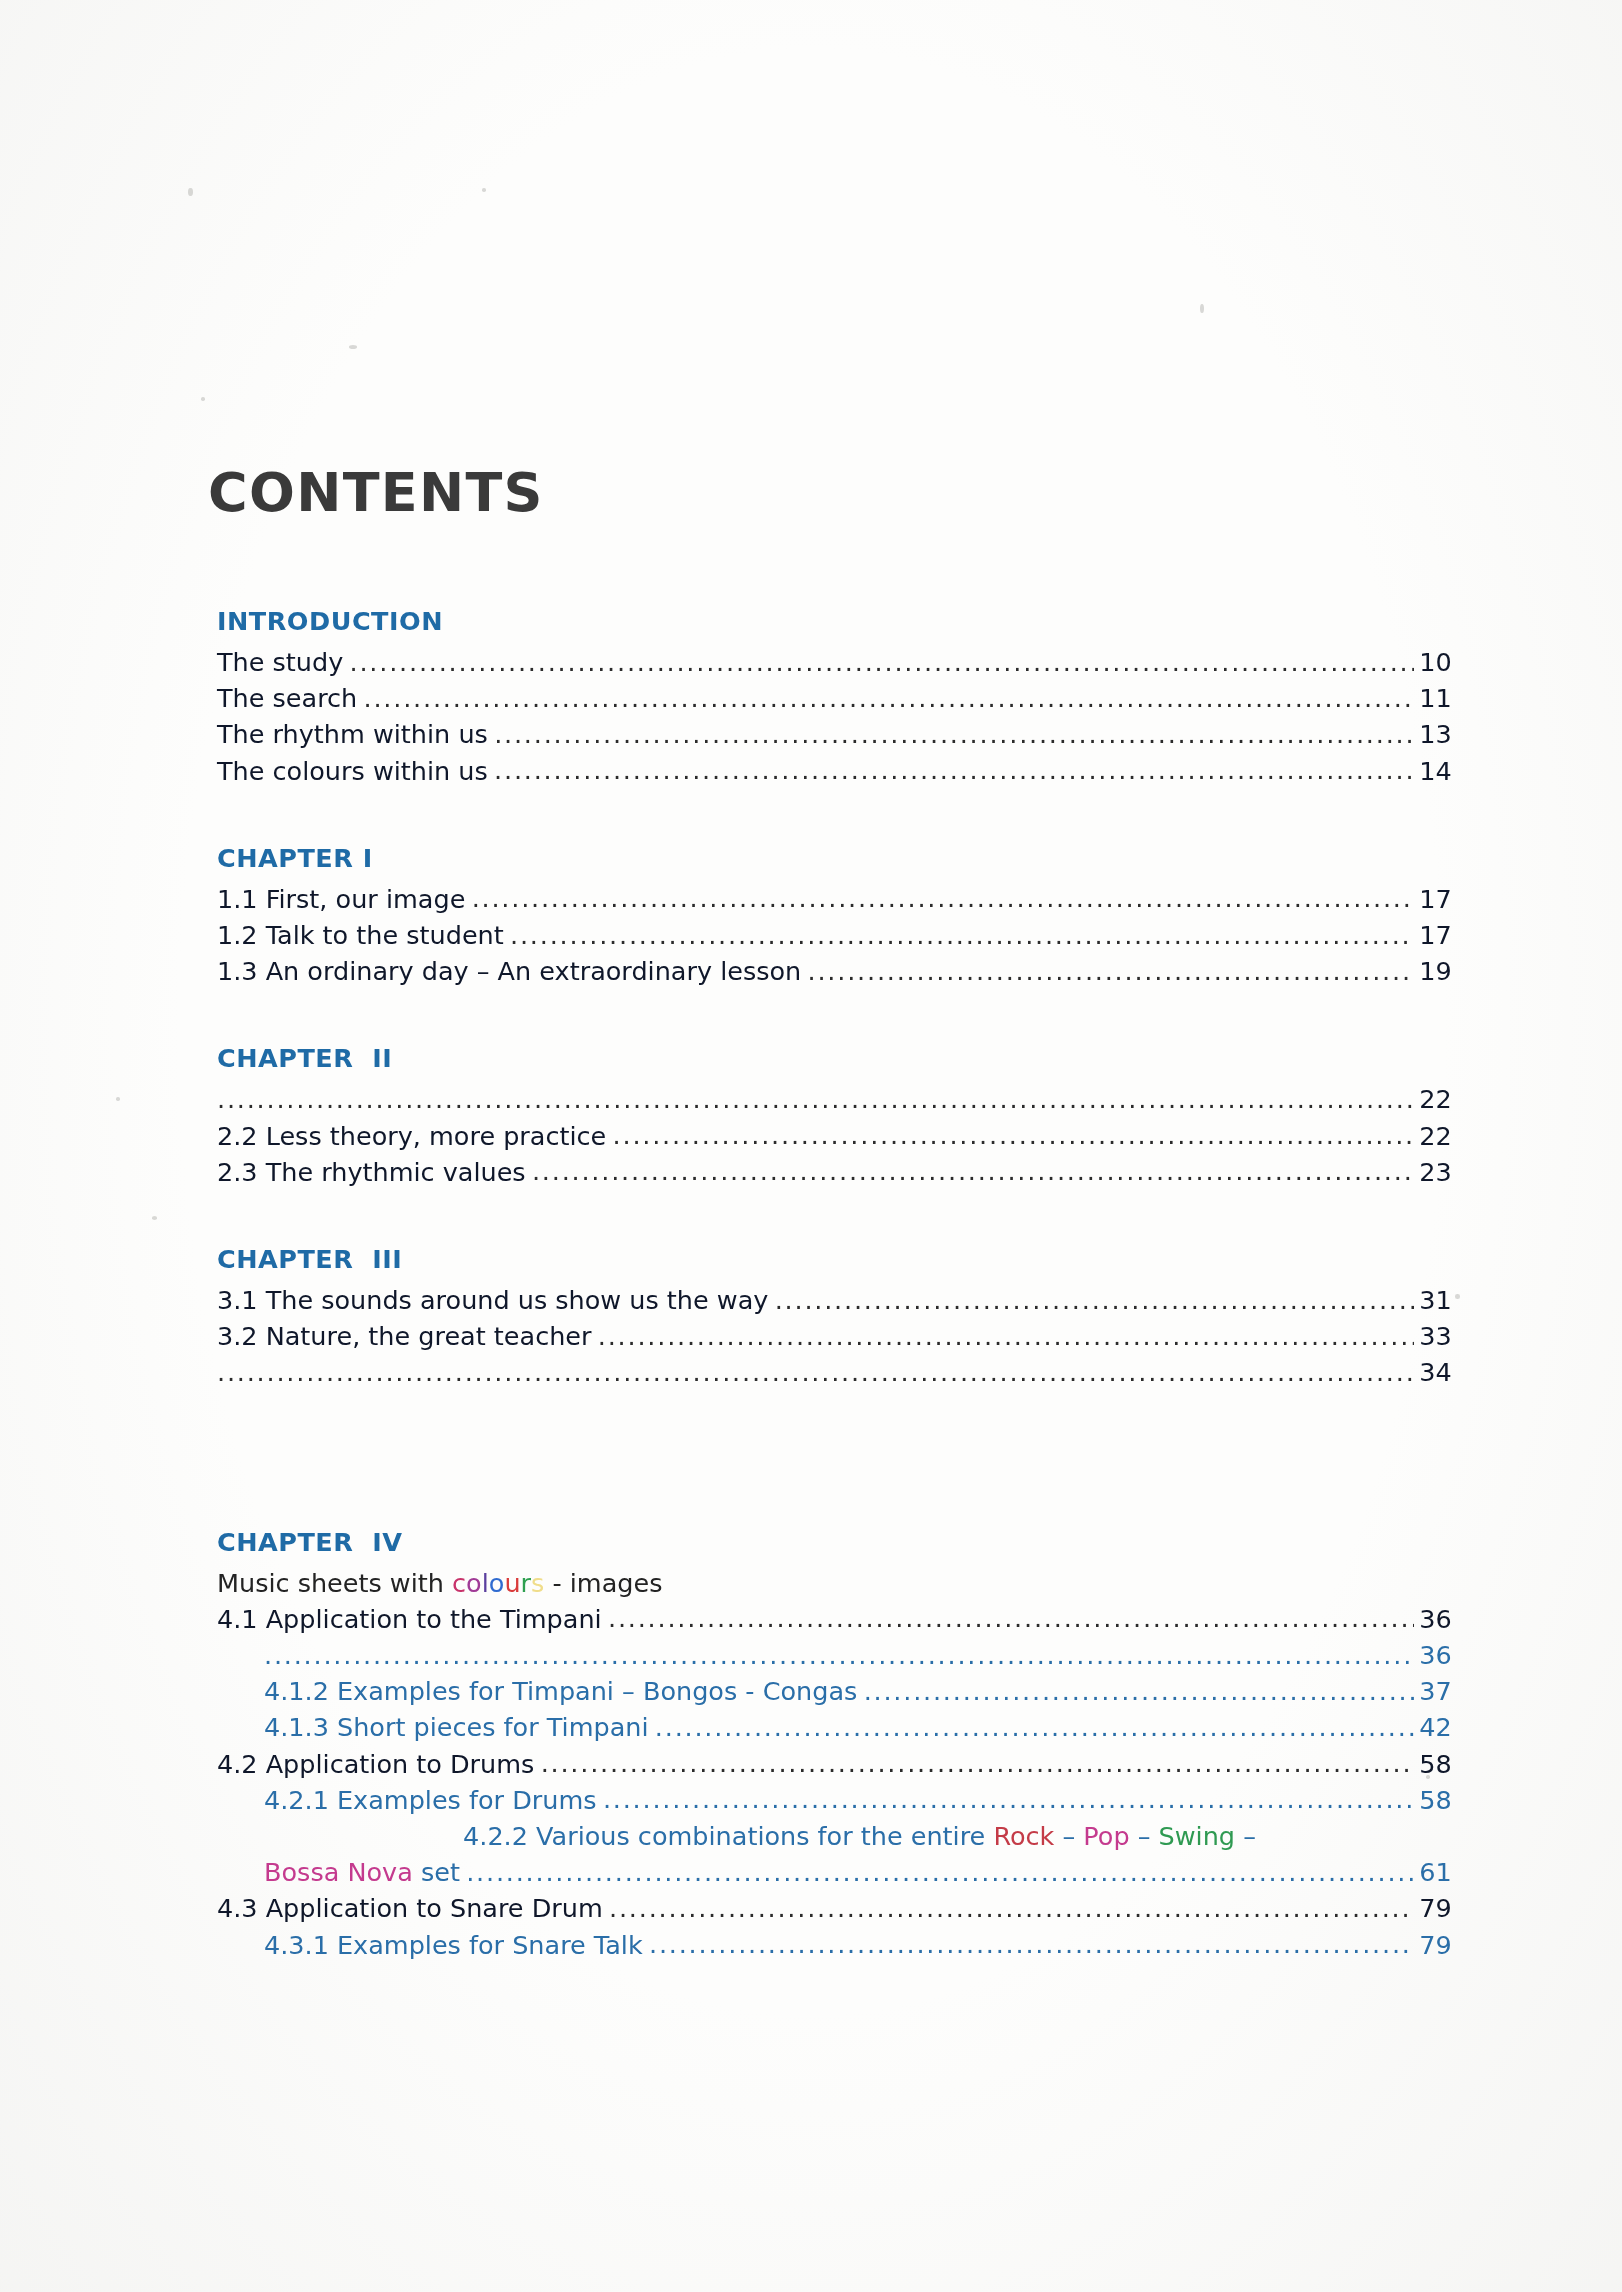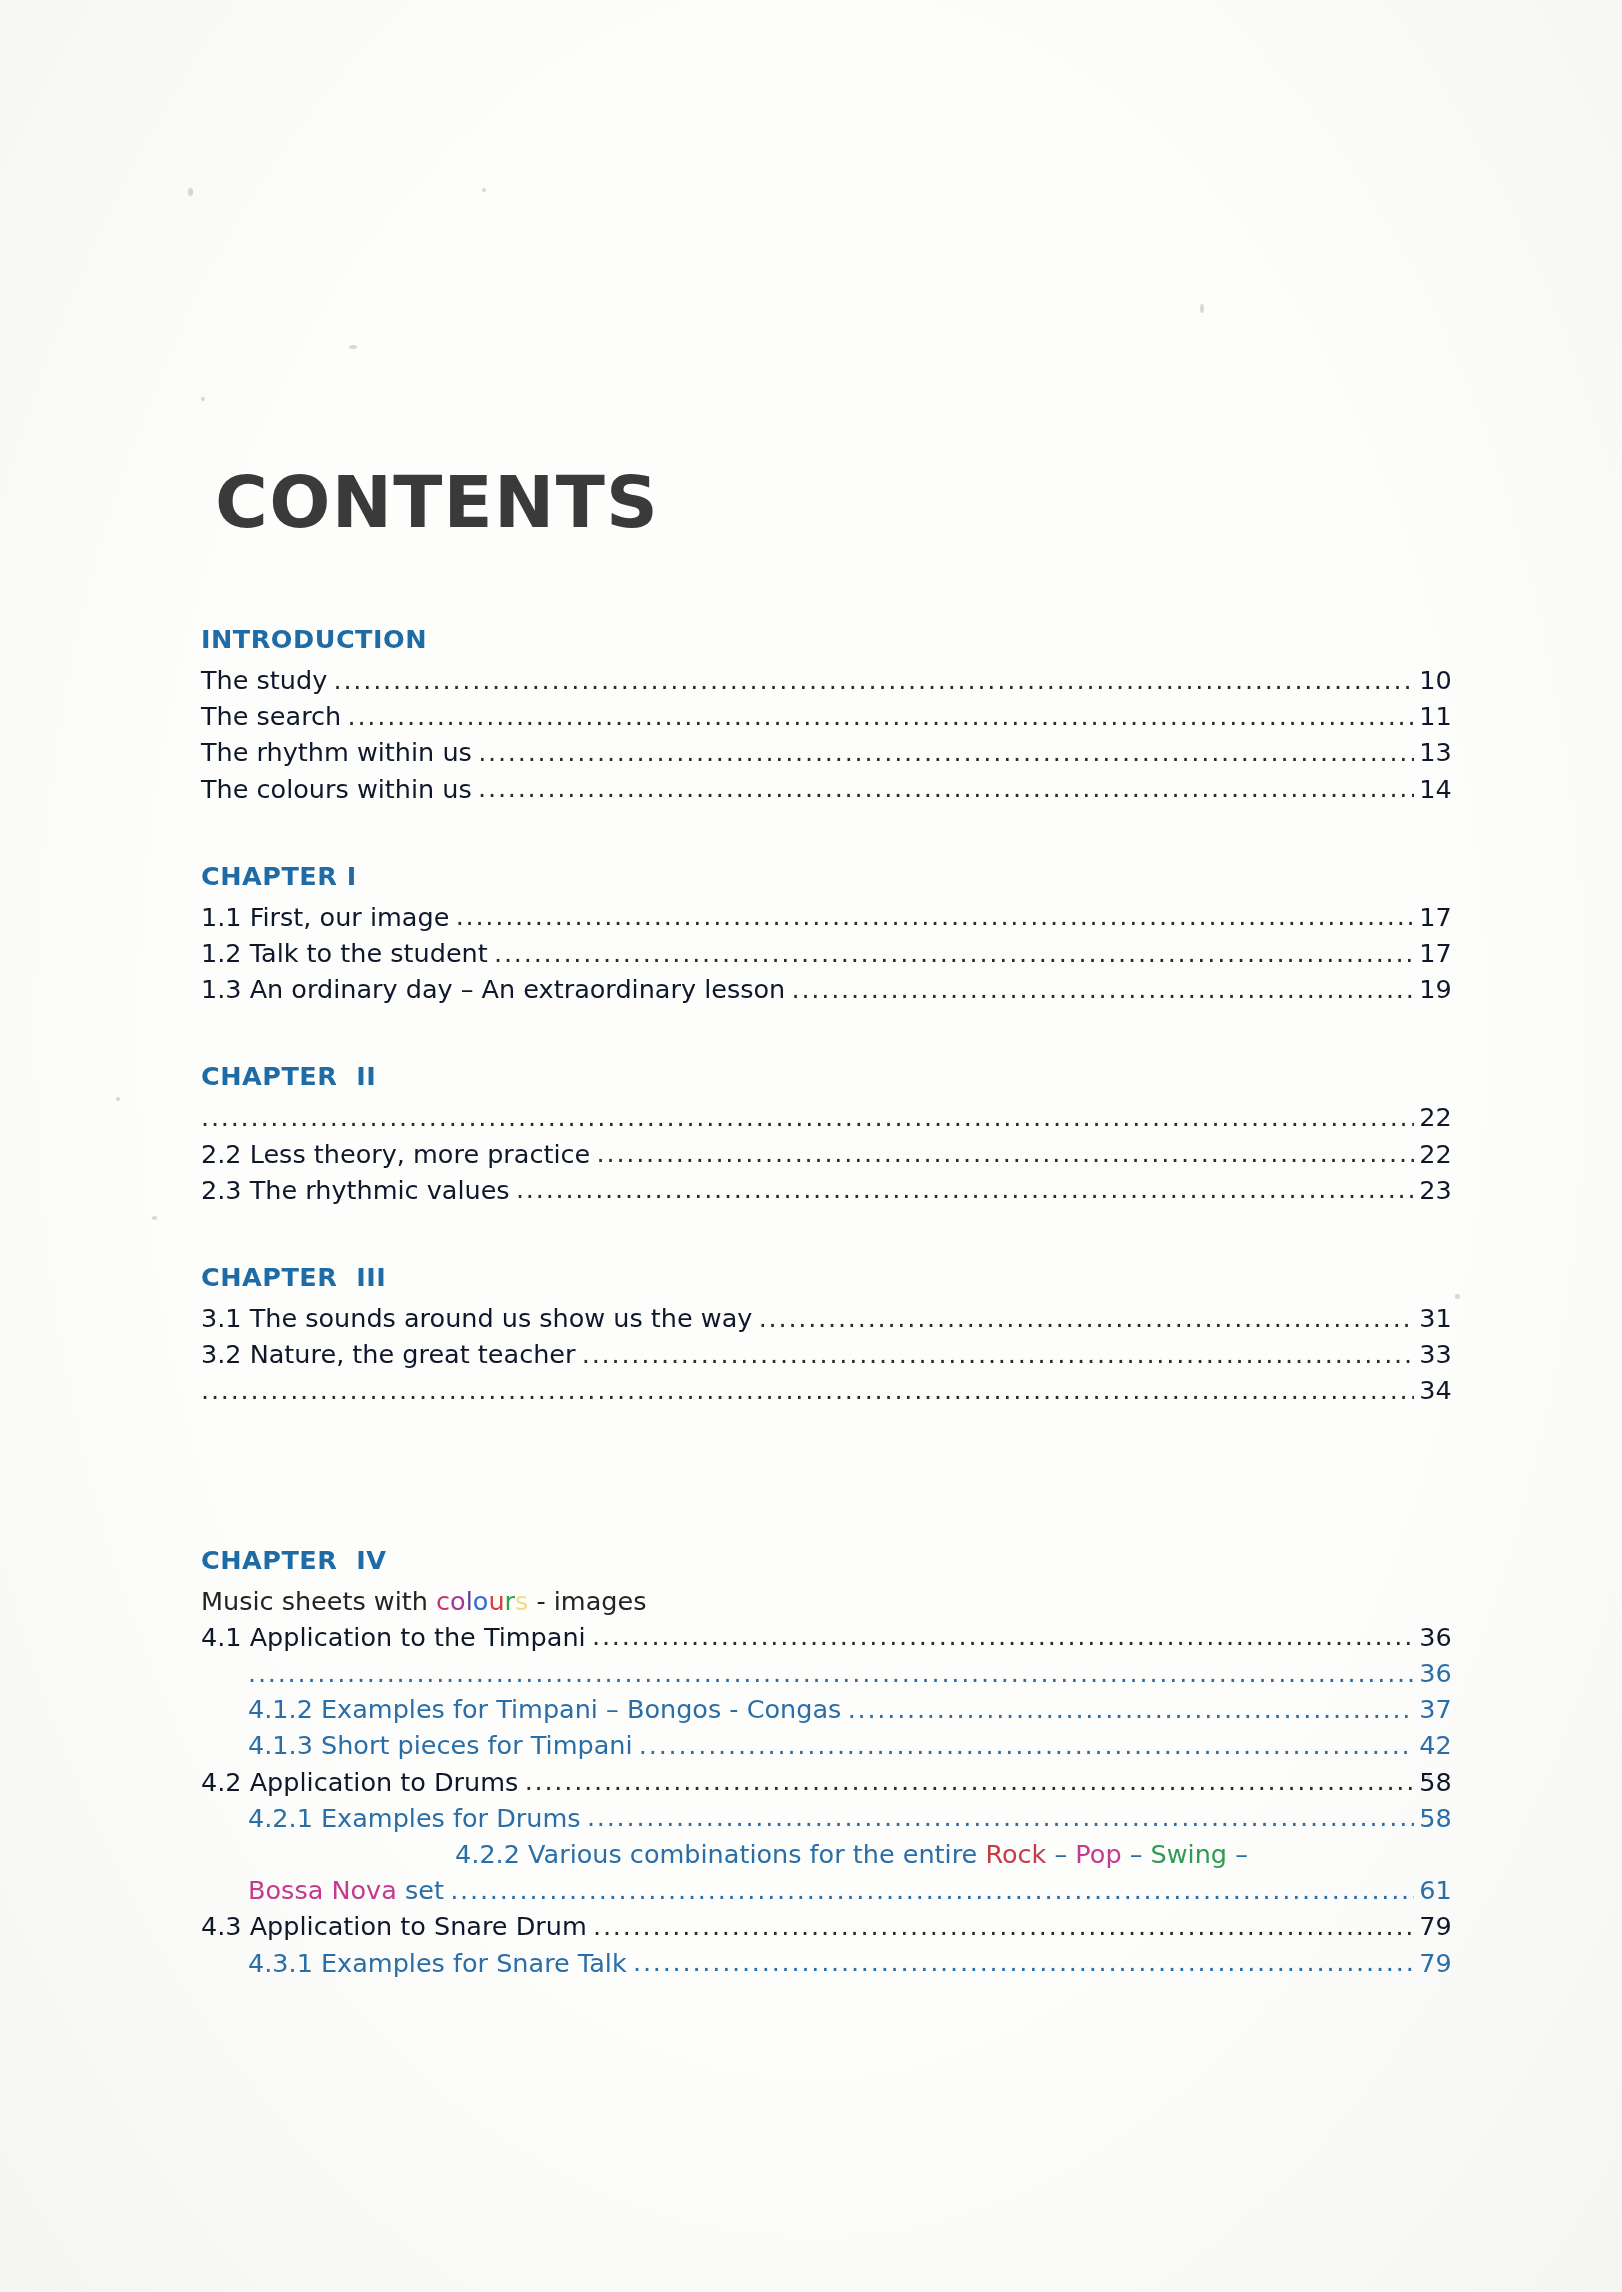--- a/index.html
+++ b/index.html
@@ -38,28 +38,29 @@
   }
   #content {
     position: absolute;
     left: 201px;
     top: 466px;
     width: 1254px;
   }
   #page-title {
     font-family: "DejaVu Sans", "Liberation Sans", sans-serif;
     font-weight: bold;
-    font-size: 72px;
+    font-size: 54px;
     letter-spacing: 1.3px;
     color: #3a3a3a;
-    margin: 0 0 86px 14px;
+    margin: 0 0 86px 7px;
     line-height: 1;
   }
   .section {
     margin-bottom: 54px;
+    margin-left: 16px;
   }
   .section-heading {
     font-weight: bold;
     font-size: 25.5px;
     letter-spacing: 0.5px;
     color: #1f6ba6;
     margin-bottom: 8px;
     white-space: pre;
   }
   .toc-row {

